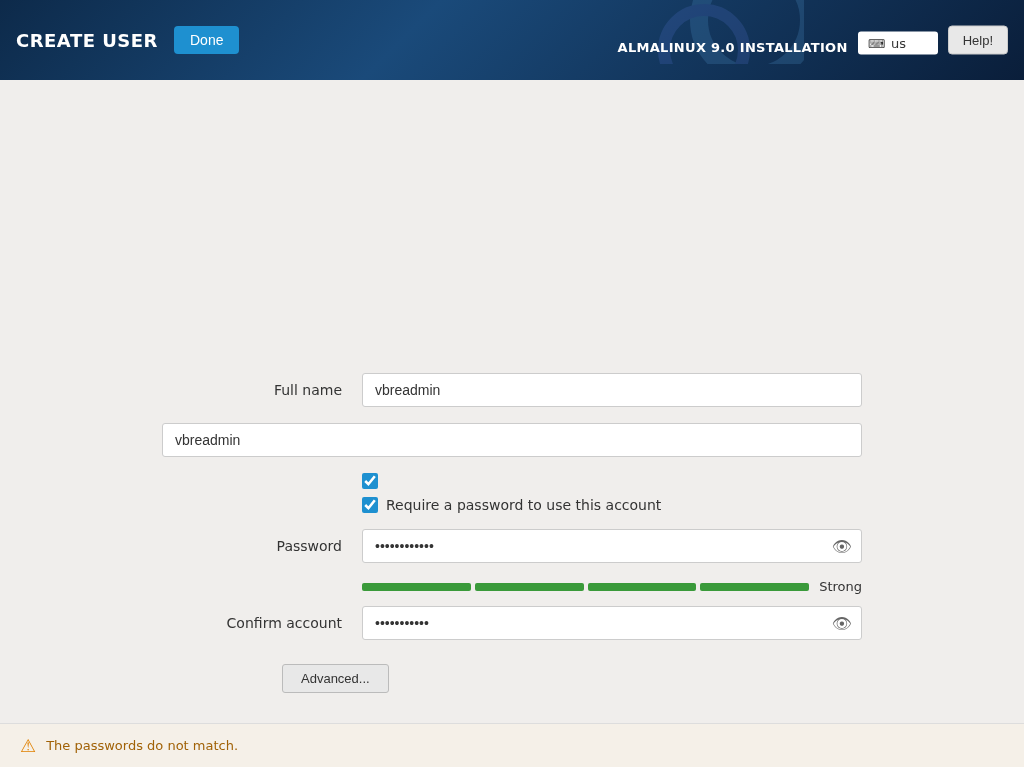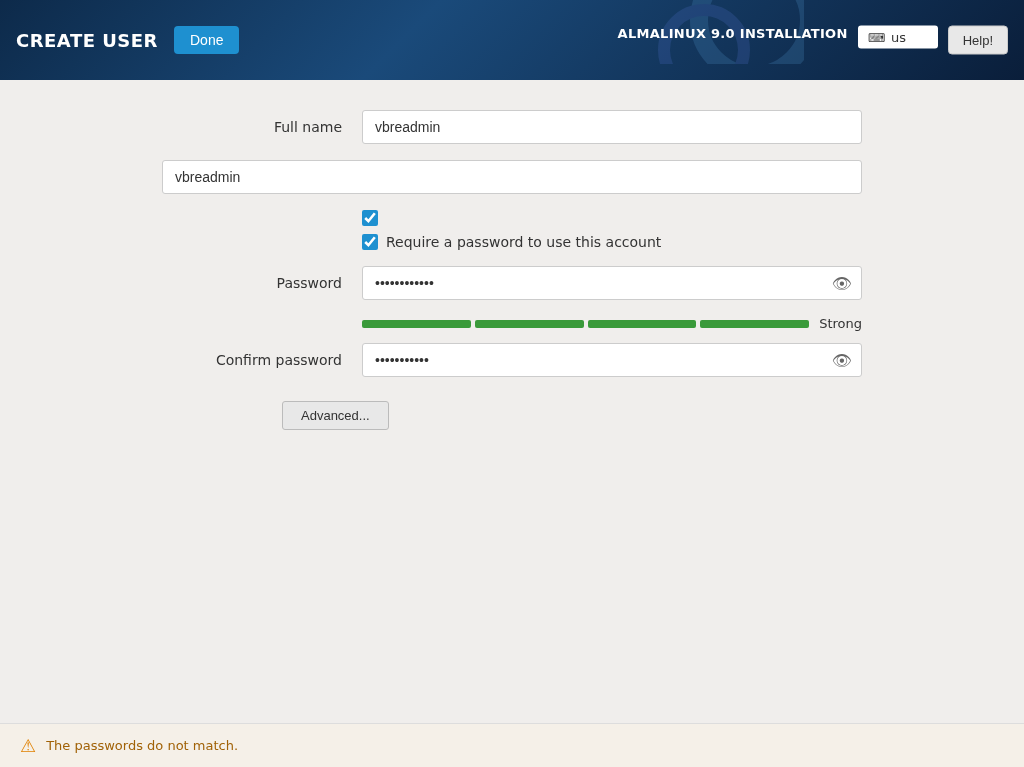--- a/index.html
+++ b/index.html
@@ -40,21 +40,21 @@
       cursor: pointer;
       margin-left: 16px;
     }
 
     .header-right {
       position: absolute;
       right: 16px;
       top: 50%;
       transform: translateY(-50%);
       display: flex;
-      align-items: flex-start;
+      align-items: flex-end;
       gap: 10px;
     }
     .header-brand {
       color: white;
       font-size: 13px;
       font-weight: bold;
       letter-spacing: 0.3px;
     }
     .keyboard-input {
       display: flex;
@@ -83,20 +83,21 @@
       cursor: pointer;
     }
 
     
     .main-content {
       flex: 1;
       display: flex;
       flex-direction: column;
       padding: 30px 0;
       overflow: auto;
+      justify-content: flex-end;
     }
 
     .form-container {
       display: flex;
       flex-direction: column;
       gap: 0;
       max-width: 780px;
       margin: 0 auto;
       width: 100%;
       padding: 0 40px;
@@ -304,21 +305,21 @@
       <div class="strength-bar-container">
         <div class="strength-segment seg-filled"></div>
         <div class="strength-segment seg-filled"></div>
         <div class="strength-segment seg-filled"></div>
         <div class="strength-segment seg-filled"></div>
       </div>
       <span class="strength-label">Strong</span>
     </div>
 
     <div class="form-row">
-      <label class="form-label">Confirm password</label>
+      <label class="form-label">Confirm account</label>
       <div class="form-control-wrap password-wrap">
         <input type="password" class="text-input" value="vbreadmin12" style="">
         <span class="eye-icon">👁</span>
       </div>
     </div>
 
     <div class="advanced-row">
       <button class="advanced-button">Advanced...</button>
     </div>
 

